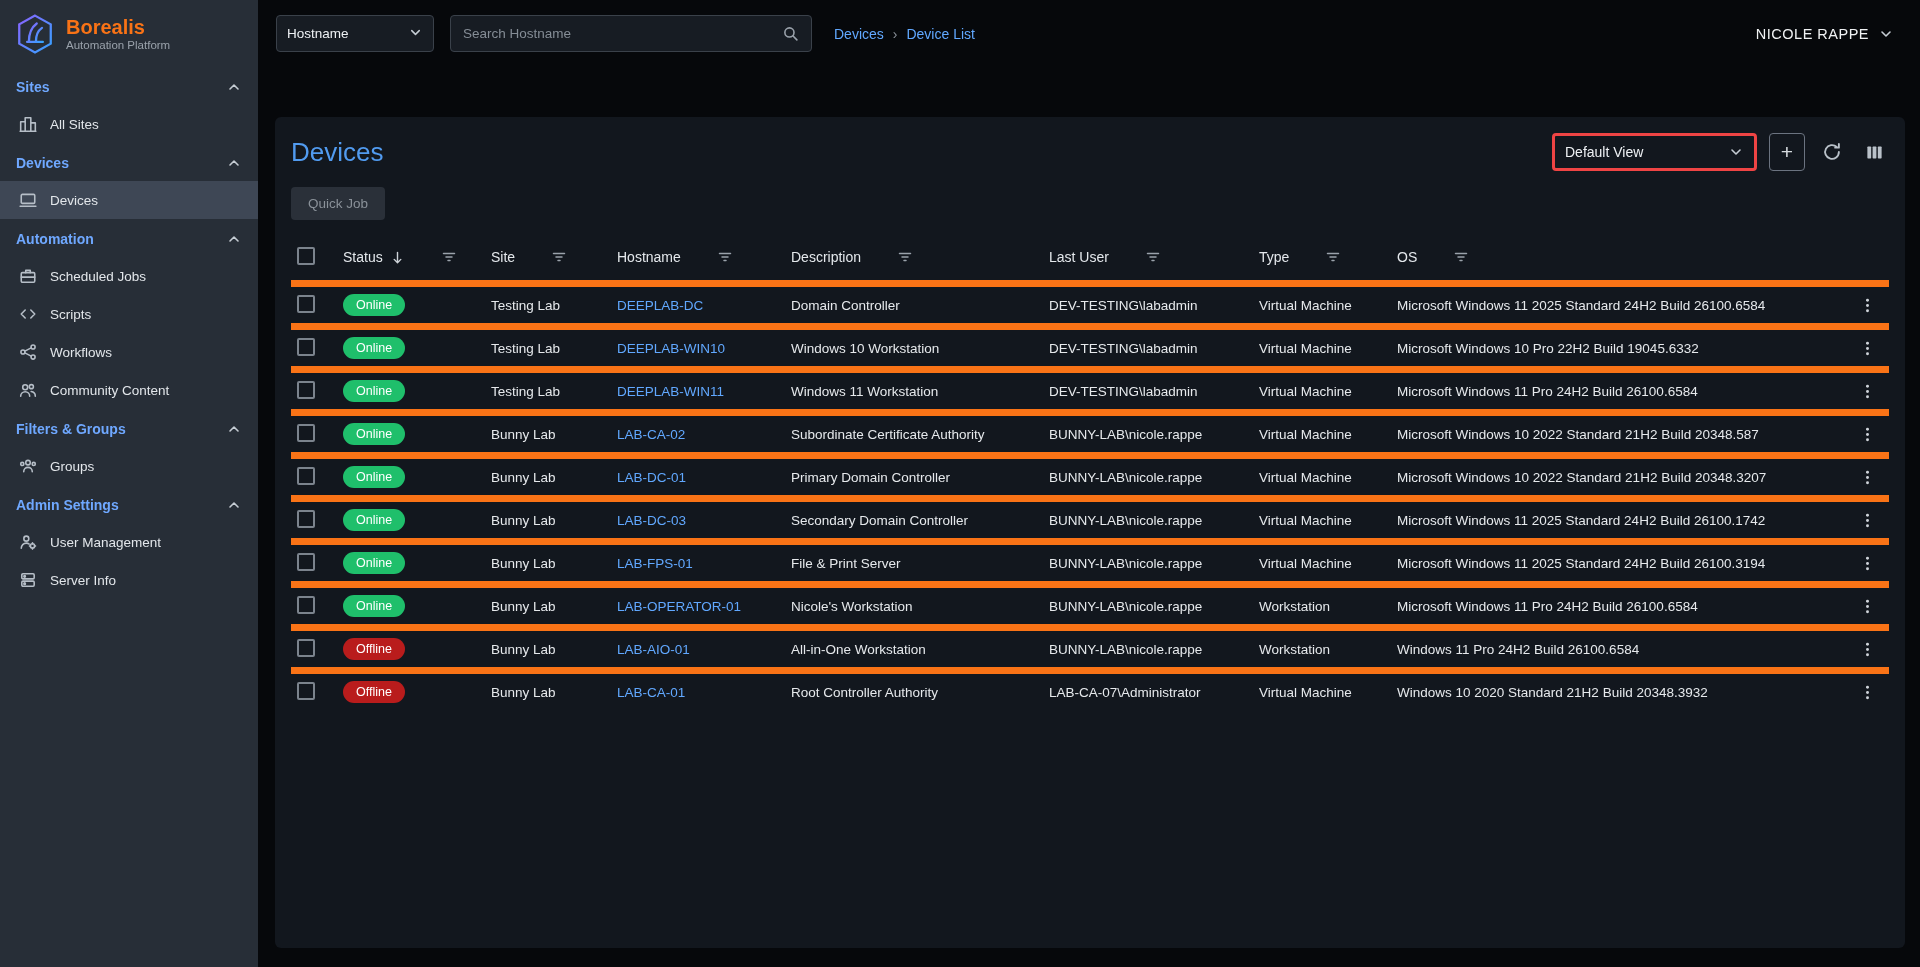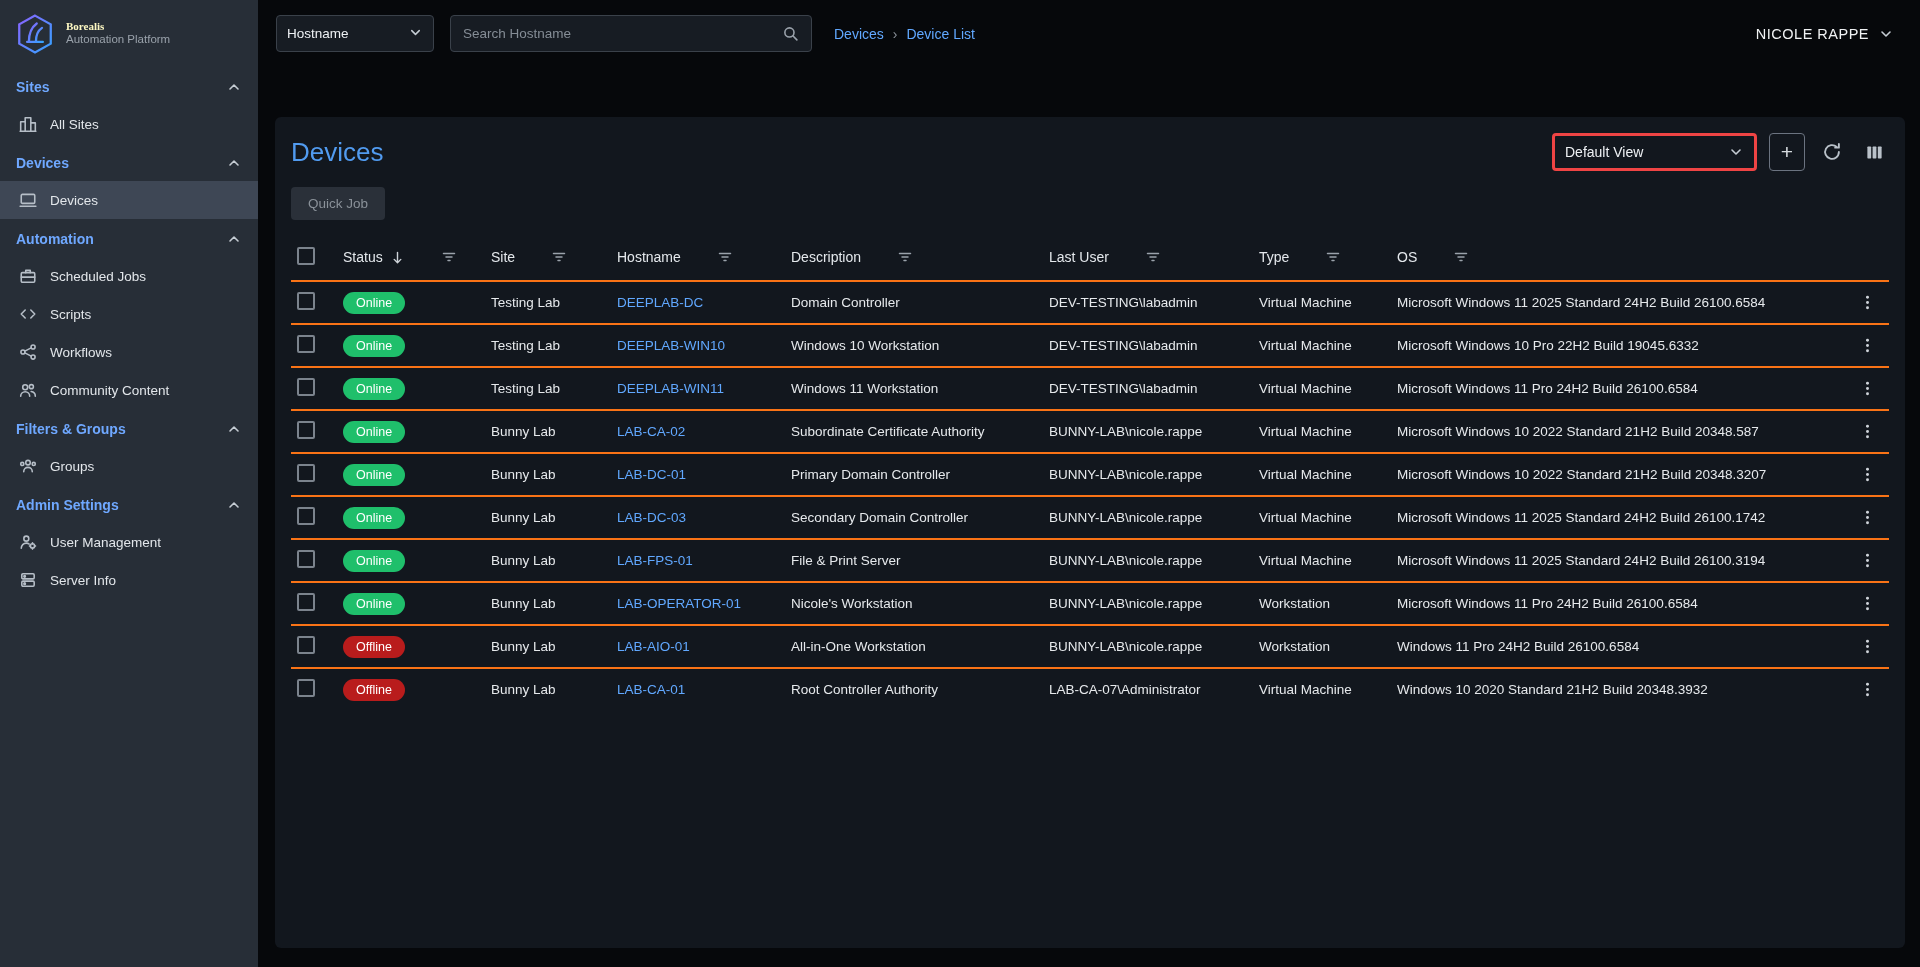--- a/index.html
+++ b/index.html
@@ -4,21 +4,21 @@
 <style>
   * { margin:0; padding:0; box-sizing:border-box; }
   html,body { width:1920px; height:967px; overflow:hidden; background:#06080b;
               font-family:"Liberation Sans","DejaVu Sans",sans-serif; color:#e6e9ec; }
   .app { display:flex; width:1920px; height:967px; }
 
   
   .sidebar { width:258px; flex-shrink:0; background:#272e37; display:flex; flex-direction:column; }
   .logo-row { display:flex; align-items:center; gap:10px; height:67px; padding:0 14px; }
   .logo-text { display:flex; flex-direction:column; line-height:1.2; }
-  .logo-name { font-size:11px; font-weight:bold; color:#fef9c3;font-family:Liberation Serif, serif; }
+  .logo-name { font-size:20px; font-weight:bold; color:#f97316; }
   .logo-sub  { font-size:11.5px; color:#9aa2ab; }
   .section-header { display:flex; align-items:center; justify-content:space-between;
                     padding:12px 16px 10px; color:#6fa8ff; font-size:14px; font-weight:700; cursor:pointer; }
   .section-header .chev { color:#c6cdd4; display:inline-flex; }
   .side-item { display:flex; align-items:center; gap:13px; padding:10px 16px 10px 19px;
                font-size:13.5px; color:#e2e6ea; cursor:pointer; }
   .side-item.active { background:#3e4755; }
   .side-icon { width:18px; height:18px; color:#b6bec7; display:inline-flex; flex-shrink:0; }
 
   
@@ -53,21 +53,21 @@
              color:#d5dade; font-size:21px; display:flex; align-items:center; justify-content:center; cursor:pointer; }
   .icon-btn { width:30px; height:30px; background:transparent; border:none; color:#b9c1c9;
               display:flex; align-items:center; justify-content:center; cursor:pointer; }
   .quickjob-btn { margin-top:16px; align-self:flex-start; background:#2a3039; color:#8a9199;
                   font-size:13.5px; padding:9px 17px; border-radius:4px; border:none; cursor:pointer; }
 
   
   .dtable { margin-top:14px; }
   .thead, .trow { display:grid; grid-template-columns:48px 148px 126px 174px 258px 210px 138px 1fr 44px; align-items:center; }
   .thead { height:46px; font-size:14px; color:#e4e8ec; font-weight:400; }
-  .trow  { height:43px; border-top:2px solid #f97316; font-size:13.5px; }
+  .trow  { height:43px; border-top:7px solid #f97316; font-size:13.5px; }
   .cell { padding-left:4px; white-space:nowrap; overflow:hidden; text-overflow:ellipsis; }
   .checkbox-cell { padding-left:6px; }
   input[type=checkbox] { appearance:none; -webkit-appearance:none; width:18px; height:18px;
                          border:2px solid #7b838d; border-radius:2px; background:transparent; cursor:pointer; }
   .hcell { display:flex; align-items:center; }
   .hcell .flt { margin-left:36px; color:#9aa2ab; display:inline-flex; cursor:pointer; }
   .hcell .sort { margin-left:7px; color:#cfd4da; display:inline-flex; cursor:pointer; }
   .badge { display:inline-block; padding:4px 13px; border-radius:13px; font-size:12.5px; color:#ffffff; }
   .badge.online  { background:#1fbf6b; }
   .badge.offline { background:#b91c1c; }

